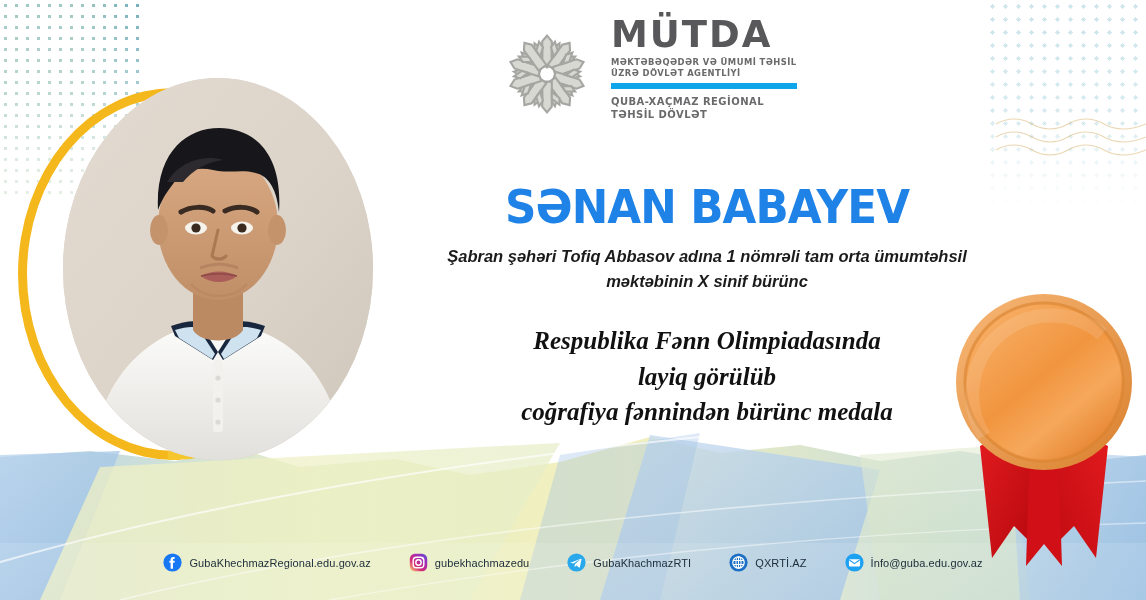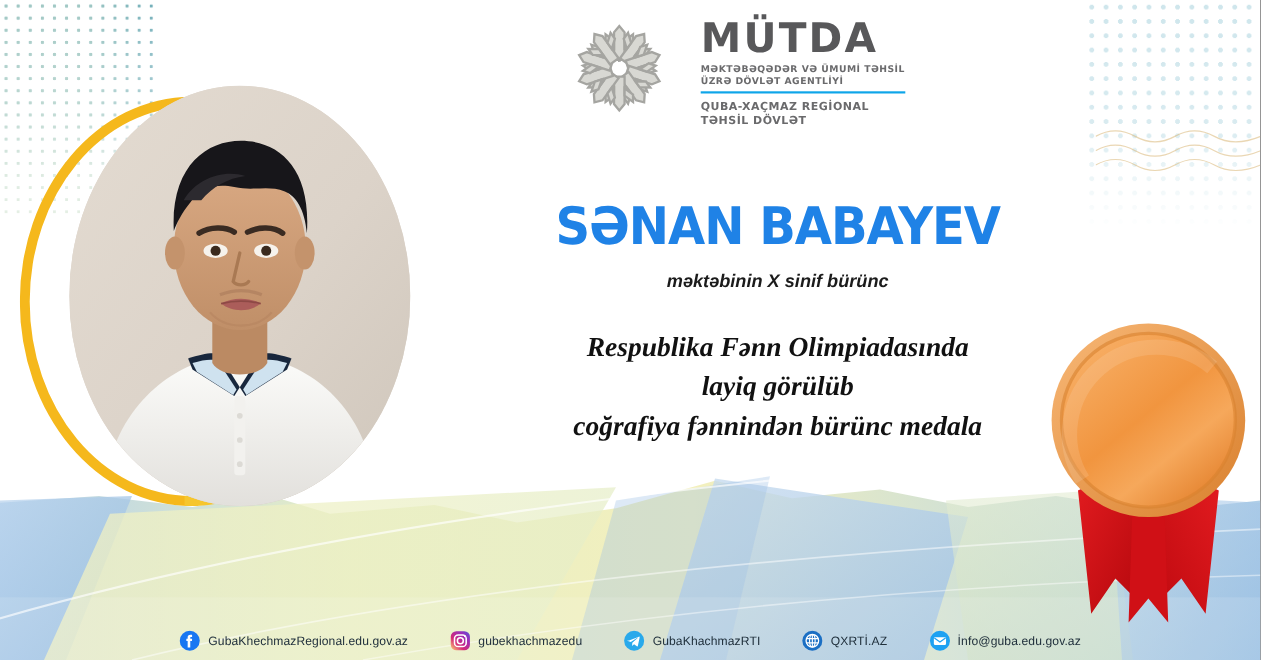--- a/index.html
+++ b/index.html
@@ -48,34 +48,34 @@
   .wave-gold{
     position:absolute; right:0; top:112px; width:150px; height:50px;
     pointer-events:none; opacity:.55;
   }
 
   
   .bottom-art{ position:absolute; left:0; bottom:0; width:1146px; height:185px; }
 
   
   .logo-block{
-    position:absolute; left:515px; top:6px;
-    display:flex; align-items:center; gap:26px;
+    position:absolute; left:499px; top:6px;
+    display:flex; align-items:flex-end; gap:16px;
   }
   .logo-mark{ width:96px; height:96px; flex:0 0 96px; }
   .logo-text{ padding-top:10px; }
   .logo-word{
     font-size:37px; font-weight:bold; letter-spacing:2px;
     color:#58585a; line-height:1; font-family:"DejaVu Sans", sans-serif;
   }
   .logo-sub1{
     font-size:8.4px; font-weight:bold; color:#6a6a6c;
     letter-spacing:.45px; line-height:1.35; margin-top:4px;
     font-family:"DejaVu Sans", sans-serif;
-    border-bottom:2px solid #0ea5e9; padding-bottom:3px; display:inline-block;
+    border-bottom:6px solid #0ea5e9; padding-bottom:3px; display:inline-block;
   }
   .logo-sub2{
     font-size:10px; font-weight:bold; color:#6a6a6c;
     letter-spacing:.45px; line-height:1.35; margin-top:6px;
     font-family:"DejaVu Sans", sans-serif;
   }
 
   
   .portrait-wrap{ position:absolute; left:18px; top:78px; width:330px; height:400px; }
   .portrait-ring{
@@ -114,21 +114,21 @@
     font-size:25px; font-style:italic; font-weight:bold;
     color:#111111; line-height:1.42;
     font-family:Liberation Serif, serif;
   }
 
   
   .medal{ position:absolute; left:944px; top:286px; width:200px; height:300px; }
 
   
   .footer{
-    position:absolute; left:0; bottom:8px; width:1146px;
+    position:absolute; left:0; bottom:28px; width:1146px;
     display:flex; align-items:center; justify-content:center; gap:0;
   }
   .social{
     display:flex; align-items:center; gap:7px;
     margin:0 19px;
   }
   .social .sicon{ width:19px; height:19px; flex:0 0 19px; display:block; }
   .social .slabel{
     font-size:11px; color:#20303c; letter-spacing:.1px;
     font-family:"Liberation Sans", sans-serif; white-space:nowrap;
@@ -339,20 +339,21 @@
         <path d="M137 190 C150 185 163 185 175 190" stroke="#a8795a" stroke-width="3" fill="none" opacity=".55"></path>
 
         <path d="M128 206 C142 222 170 222 184 206" stroke="#b3825d" stroke-width="2" fill="none" opacity=".5"></path>
       </svg>
     </div>
   </div>
 
   <div class="content">
     <div class="name">SƏNAN BABAYEV</div>
     <div class="subtitle">
+      <div>Şabran şəhəri Tofiq Abbasov adına 1 nömrəli tam orta ümumtəhsil</div>
       <div>məktəbinin X sinif bürünc</div>
     </div>
     <div class="award">
       <div>Respublika Fənn Olimpiadasında</div>
       <div>layiq görülüb</div>
       <div>coğrafiya fənnindən bürünc medala</div>
     </div>
   </div>
 
   <svg class="medal" viewBox="0 0 200 300">

